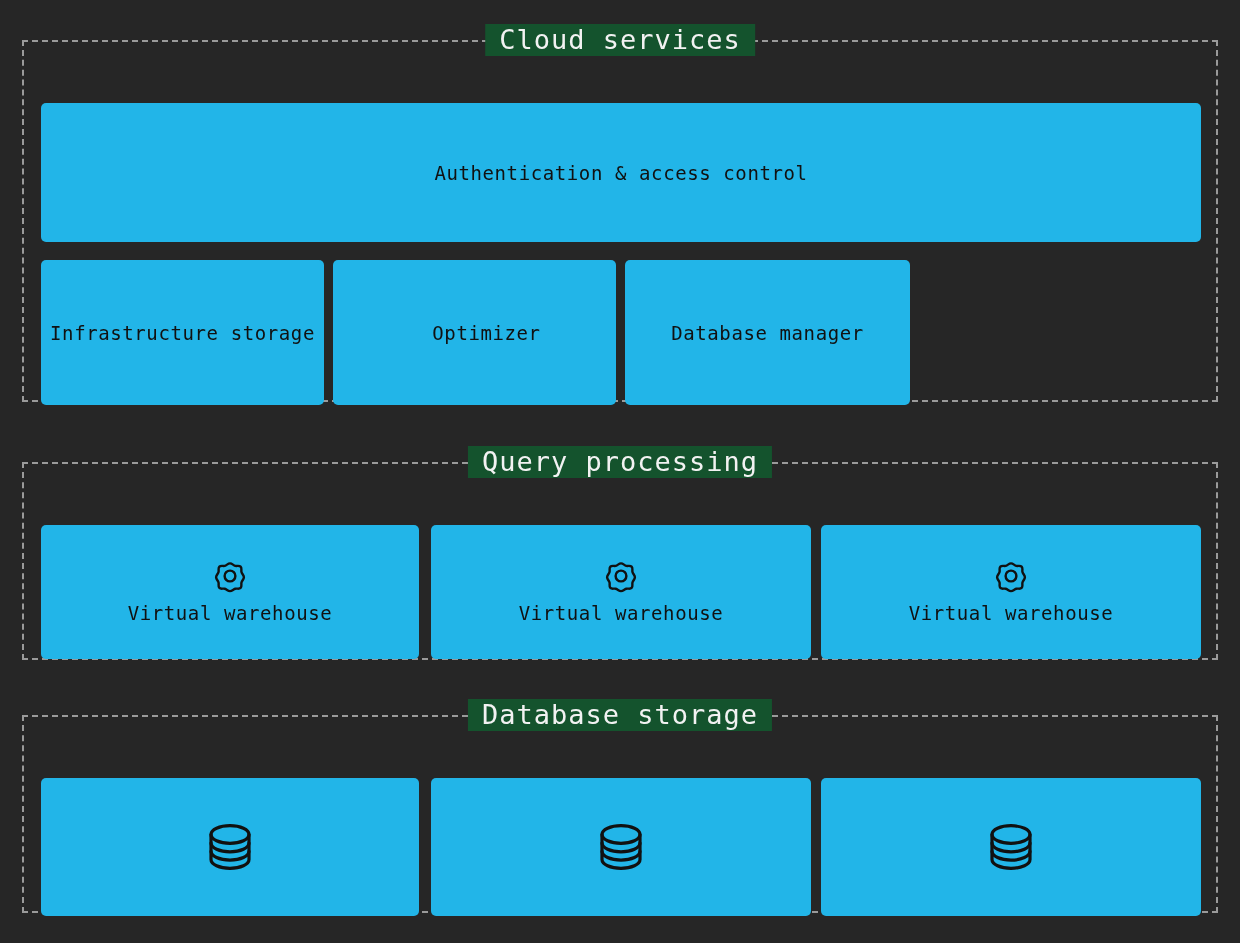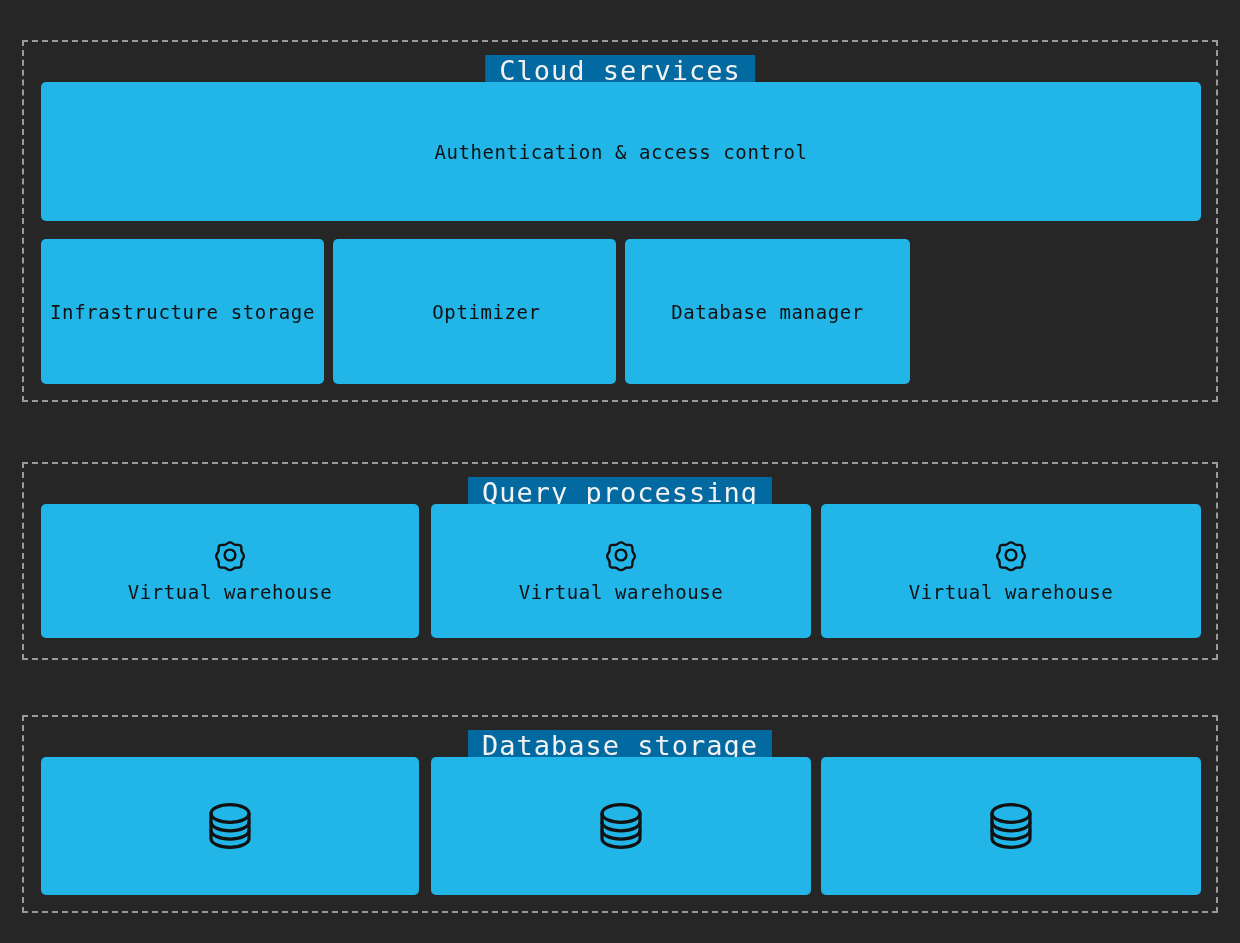--- a/index.html
+++ b/index.html
@@ -24,44 +24,44 @@
     position: absolute;
     border: 2px dashed #9a9a9a;
     background: transparent;
   }
 
   .group-title {
     position: absolute;
     top: -18px;
     left: 50%;
     transform: translateX(-50%);
-    background: #0369a1;
+    background: #14532d;
     color: #f2f2f2;
     font-size: 27px;
     line-height: 32px;
     letter-spacing: 1px;
     padding: 0 14px;
     white-space: nowrap;
-    margin-top: 31px;
   }
 
   
   .node {
     position: absolute;
     background: #22b5e8;
     border-radius: 5px;
     display: flex;
     flex-direction: column;
     align-items: center;
     justify-content: center;
     color: #111111;
     font-size: 19px;
     line-height: 24px;
     letter-spacing: 0.6px;
     white-space: nowrap;
+    margin-top: 21px;
   }
 
   .node .node-label {
     display: block;
   }
 
   .node .node-icon {
     display: block;
     line-height: 0;
     margin-bottom: 8px;

